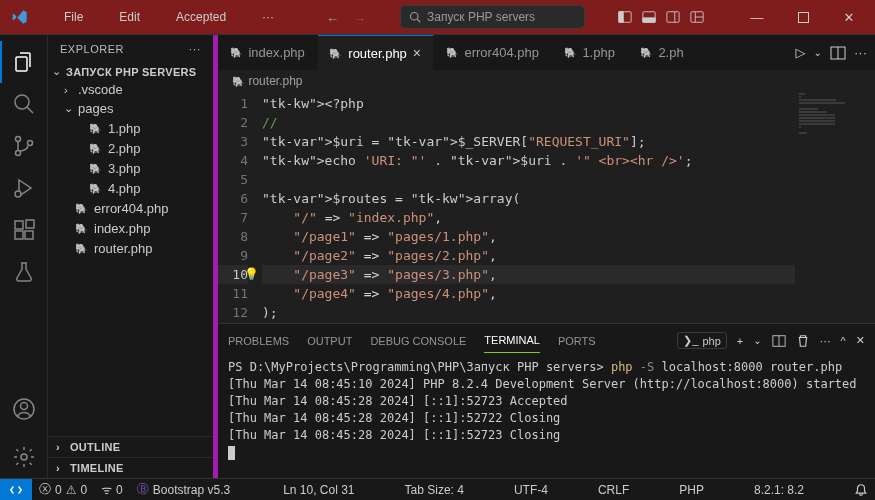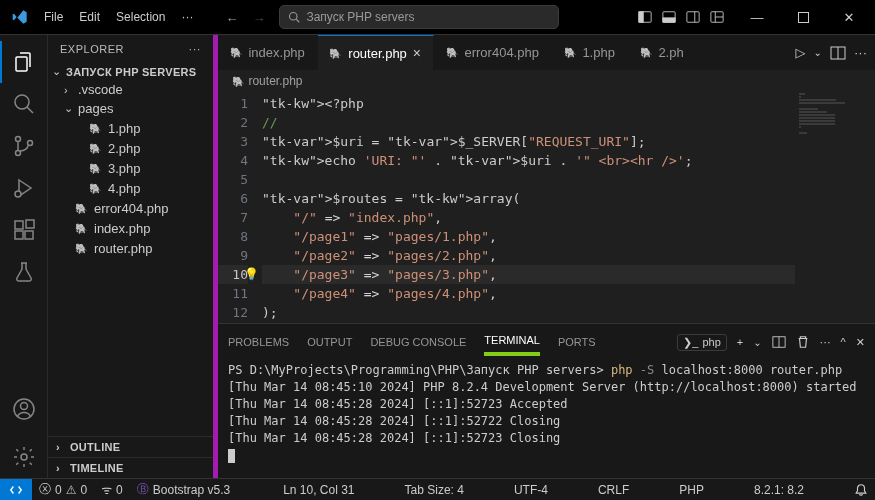--- a/index.html
+++ b/index.html
@@ -1,17 +1,17 @@
 <!DOCTYPE html>
 <html><head>
 <meta charset="utf-8">
 <style>
 * { margin: 0; padding: 0; box-sizing: border-box; }
 body { font-family: "Segoe UI", sans-serif; font-size: 13px; background: #181818; color: #ccc; width: 875px; height: 500px; overflow: hidden; display: flex; flex-direction: column; }
-.titlebar { height: 35px; background: #000000; display: flex; align-items: center; padding: 0 4px; gap: 0; border-bottom: 1px solid #333; }
+.titlebar { height: 35px; background: #7f1d1d; display: flex; align-items: center; padding: 0 4px; gap: 20px; border-bottom: 1px solid #333; }
 .titlebar .vscode-logo { width: 16px; height: 16px; margin: 0 8px; }
 .menu-item { padding: 4px 8px; font-size: 12px; color: #ccc; cursor: pointer; }
 .nav-arrows { display: flex; gap: 6px; margin-left: 20px; }
 .nav-arrow { color: #aaa; padding: 4px; }
 .search-bar { flex: 1; max-width: 280px; height: 24px; background: #2a2a2a; border: 1px solid #3b3b3b; border-radius: 5px; display: flex; align-items: center; padding: 0 8px; margin: 0 10px; color: #999; font-size: 12px; }
 .layout-icons { display: flex; gap: 4px; margin-left: auto; align-items: center; }
 .layout-icon { width: 20px; height: 20px; color: #ccc; display: flex; align-items: center; justify-content: center; }
 .win-controls { display: flex; gap: 2px; margin-left: 8px; }
 .win-btn { width: 44px; height: 35px; display: flex; align-items: center; justify-content: center; color: #ccc; }
 .body-row { flex: 1; display: flex; min-height: 0; }
@@ -43,21 +43,21 @@
 .line.hl { background: #2a2a2a; }
 .tk-str { color: #ce9178; }
 .tk-com { color: #6a9955; }
 .tk-def { color: #d4d4d4; }
 .bulb { position: absolute; left: -18px; top: 0; color: #ffcc00; font-size: 12px; }
 .minimap { width: 80px; background: #1f1f1f; opacity: 0.5; }
 .minimap-line { height: 2px; margin: 1px 4px; background: #555; }
 .panel { height: 155px; border-top: 1px solid #333; background: #181818; display: flex; flex-direction: column; }
 .panel-tabs { display: flex; align-items: center; padding: 4px 10px 0; gap: 18px; font-size: 11px; color: #969696; }
 .panel-tab { padding: 6px 0; cursor: pointer; }
-.panel-tab.active { color: #fff; border-bottom: 4px solid #84cc16; }
+.panel-tab.active { color: #fff; border-bottom: 1px solid #84cc16; }
 .panel-tab-actions { margin-left: auto; display: flex; gap: 10px; align-items: center; color: #ccc; }
 .term-select { border: 1px solid #3b3b3b; padding: 1px 5px; font-size: 11px; border-radius: 3px; display: flex; align-items: center; gap: 4px; }
 .terminal-body { flex: 1; padding: 6px 10px; font-family: Consolas, monospace; font-size: 12px; line-height: 17px; color: #ccc; overflow: hidden; }
 .term-line { white-space: pre; }
 .term-yellow { color: #d7ba7d; }
 .term-gray { color: #888; }
 .cursor { display: inline-block; width: 7px; height: 14px; background: #ccc; vertical-align: middle; }
 .statusbar { height: 22px; display: flex; align-items: center; font-size: 12px; color: #ccc; background: #181818; border-top: 1px solid #333; }
 .status-remote { background: #0078d4; height: 100%; width: 32px; display: flex; align-items: center; justify-content: center; color: #fff; }
 .status-item { padding: 0 7px; display: flex; align-items: center; gap: 4px; height: 100%; }
@@ -68,21 +68,21 @@
 <body>
 
 <div class="titlebar">
   <span class="vscode-logo">
     <svg viewBox="0 0 24 24" width="16" height="16">
         <path fill="#3b99e0" d="M17 2l5 3v14l-5 3-9-9 9-11zM3 7l4 5-4 5-2-1V8l2-1z"></path>
       </svg>
   </span>
   <span class="menu-item">File</span>
   <span class="menu-item">Edit</span>
-  <span class="menu-item">Selection</span>
+  <span class="menu-item">Accepted</span>
   <span class="menu-item">···</span>
   <div class="nav-arrows">
     <span class="nav-arrow">←</span>
     <span class="nav-arrow" style="opacity:.4">→</span>
   </div>
   <div class="search-bar">
     <span style="margin-right:6px">
       <svg width="12" height="12" viewBox="0 0 16 16" stroke="#999" fill="none" stroke-width="1.5">
           <circle cx="7" cy="7" r="5"></circle>
           <path d="M11 11l4 4"></path>

